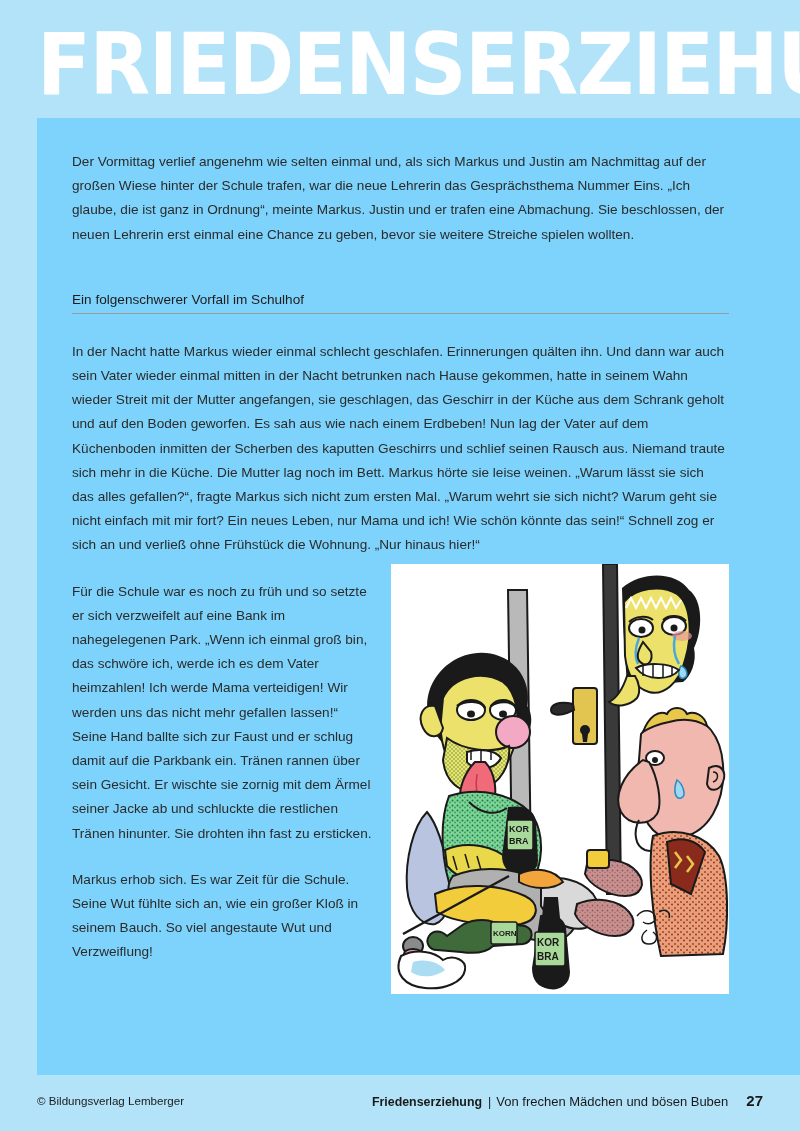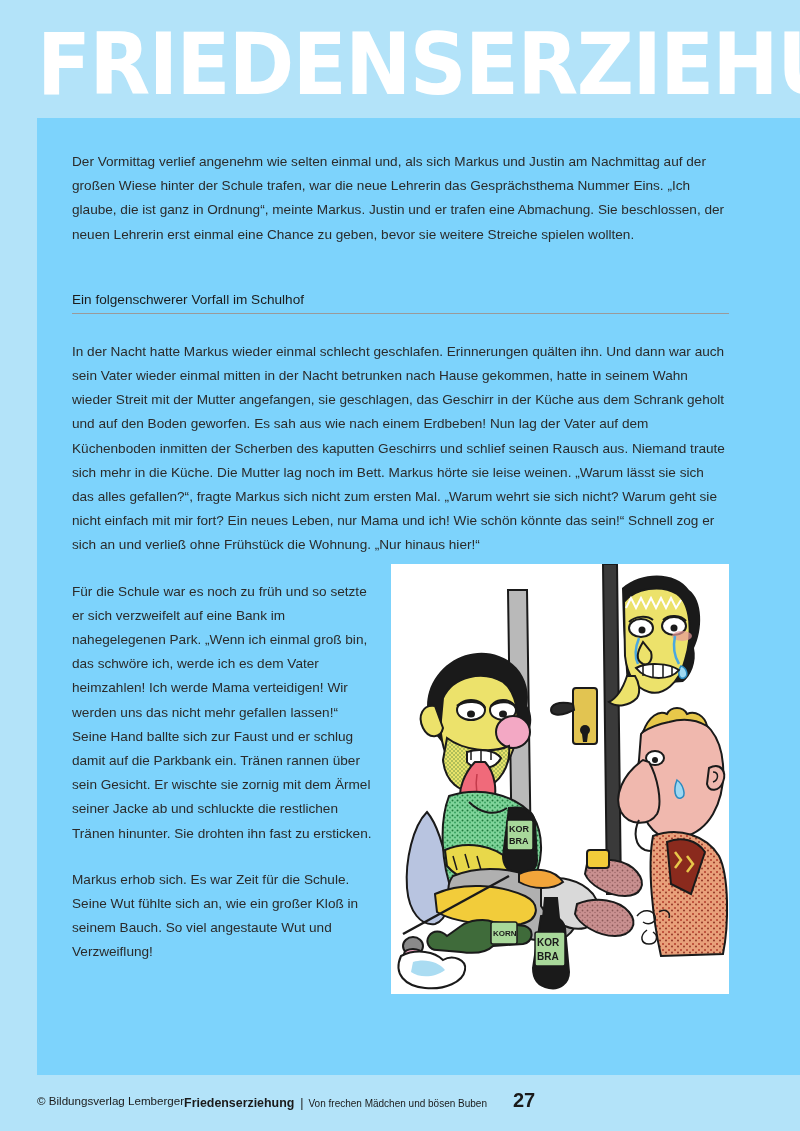--- a/index.html
+++ b/index.html
@@ -99,20 +99,21 @@
 
   
   .footer {
     position: absolute;
     left: 37px;
     top: 1088px;
     width: 726px;
     height: 24px;
     display: flex;
     align-items: center;
+    justify-content: space-between;
     color: #1a1a1a;
     font-size: 11.6px;
   }
   .footer-left {
     white-space: nowrap;
   }
   .footer-right {
     display: flex;
     align-items: baseline;
     white-space: nowrap;
@@ -120,26 +121,26 @@
   .footer-book {
     font-weight: bold;
     font-size: 12.4px;
   }
   .footer-sep {
     margin: 0 5px 0 6px;
     color: #1a1a1a;
     font-size: 12.4px;
   }
   .footer-sub {
-    font-size: 10px;
+    font-size: 13px;
   }
   .footer-page {
     font-weight: bold;
-    font-size: 20px;
-    margin-left: 26px;
+    font-size: 15px;
+    margin-left: 18px;
   }
 </style>
 </head>
 <body>
 
 <div class="title-band">
   <div class="page-title">FRIEDENSERZIEHUNG</div>
 </div>
 
 <div class="page-panel">

